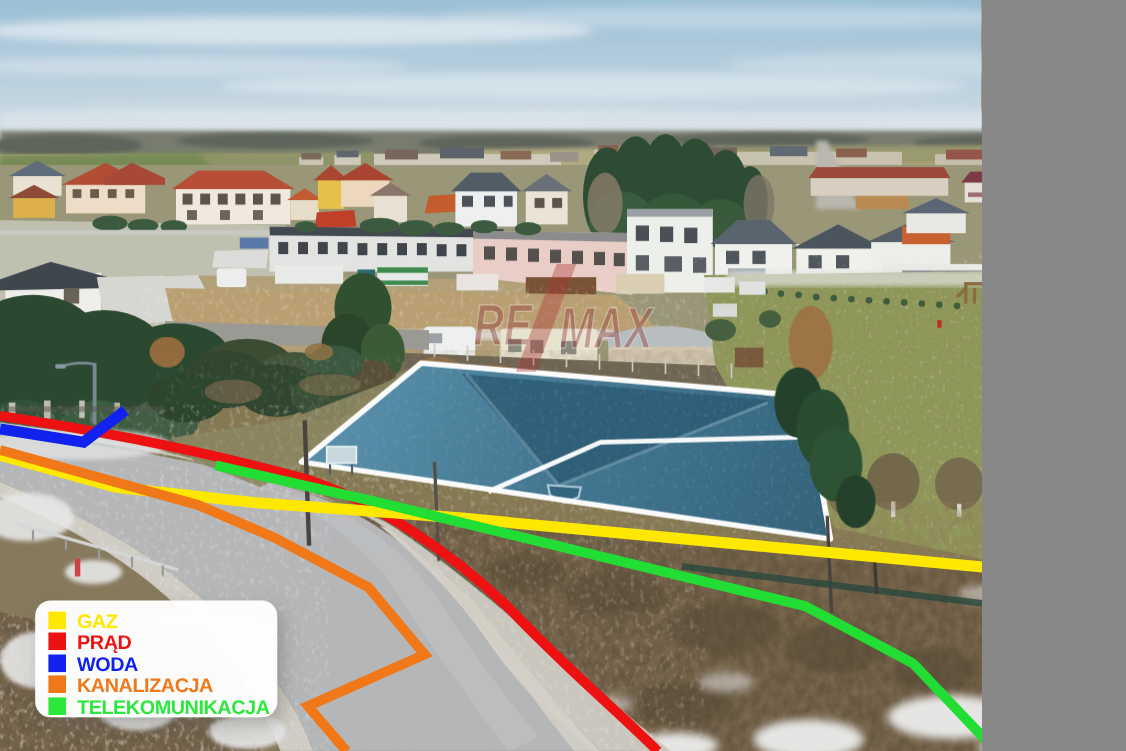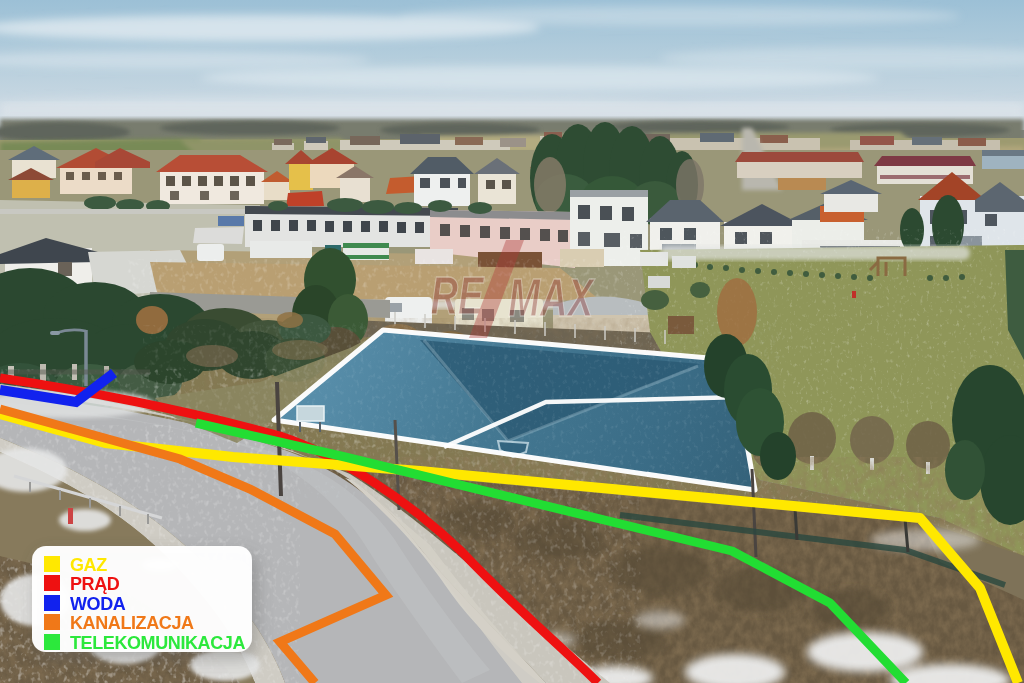--- a/index.html
+++ b/index.html
@@ -1,16 +1,16 @@
 <!DOCTYPE html>
 <html><head>
 <meta charset="utf-8">
 <style>
 html,body{margin:0;padding:0;background:#888}
-#stage{position:relative;width:1024px;height:683px;overflow:hidden;font-family:"Liberation Sans",sans-serif}
+#stage{position:relative;width:892px;height:683px;overflow:hidden;font-family:"Liberation Sans",sans-serif}
 </style>
 </head>
 <body>
 <div id="stage">
 <svg width="1024" height="683" viewBox="0 0 1024 683" xmlns="http://www.w3.org/2000/svg">
 <defs>
 <linearGradient id="skyg" x1="0" y1="0" x2="0" y2="1">
   <stop offset="0" stop-color="#9cc0d6"></stop>
   <stop offset="0.5" stop-color="#b7cfdd"></stop>
   <stop offset="0.85" stop-color="#ccd9e3"></stop>

